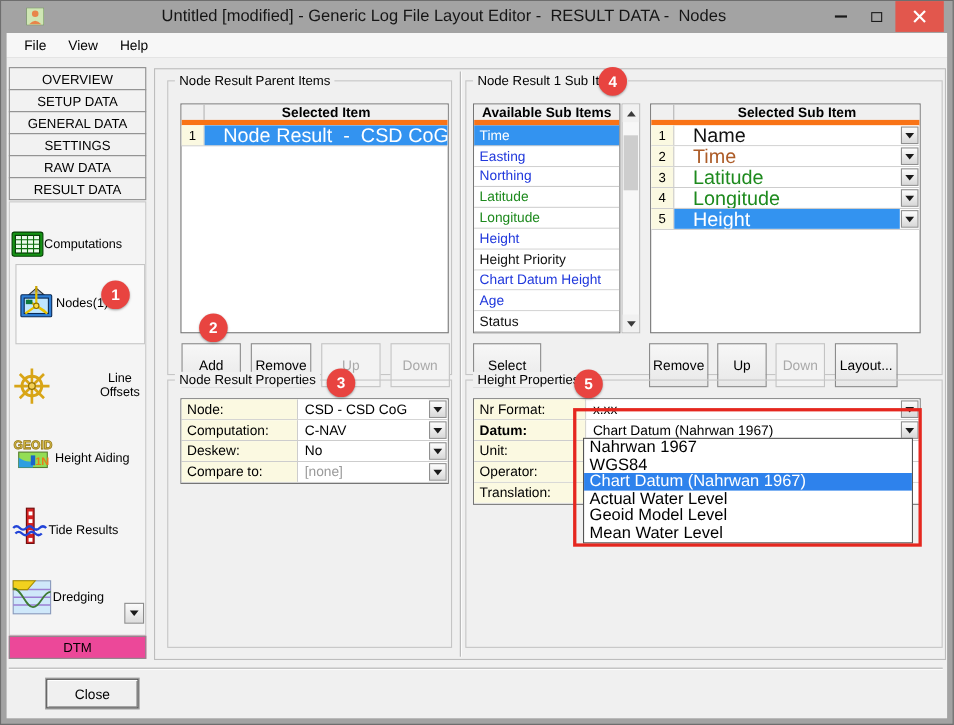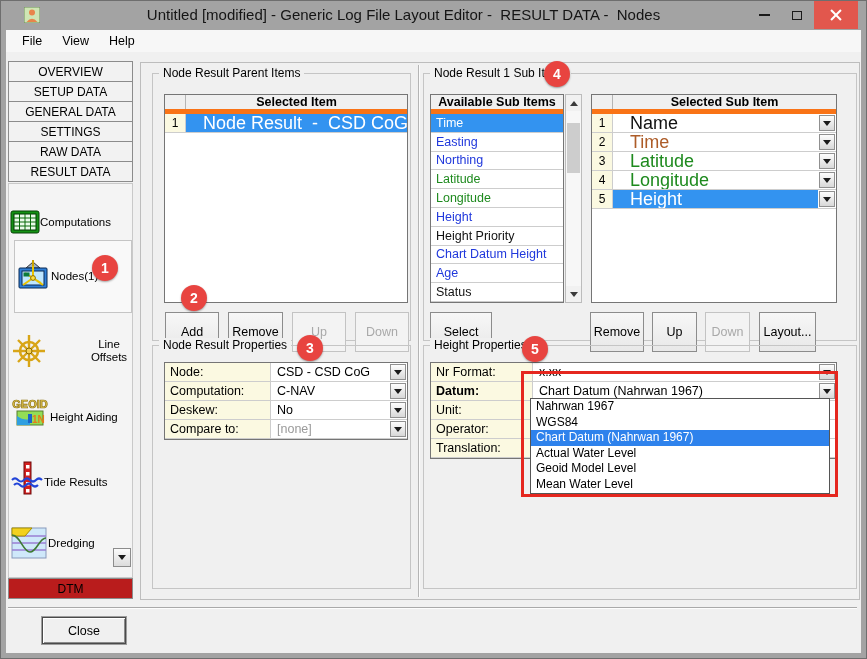--- a/index.html
+++ b/index.html
@@ -33,21 +33,21 @@
   .navcol { position:absolute; left:2px; top:10px; width:125px; }
   .navbtn { height:21px; margin-top:-1px; border:1px solid #8c8c8c; background:#f2f2f2;
             display:flex; align-items:center; justify-content:center; font-size:12px; }
   .tools { position:absolute; left:2px; top:131px; width:125px; height:395px; background:#f4f4f4; border:1px solid #c9c9c9; }
   .tool { position:absolute; left:1px; right:1px; display:flex; flex-direction:row; align-items:center; justify-content:flex-start; }
   .tool.sel { left:5px; right:0px; border:1px solid #c5c5c5; background:#f9f9f9; }
   .ticon { display:flex; align-items:center; justify-content:center; }
   .tlabel { font-size:11.5px; line-height:13px; text-align:center; }
   .dredge-dd { position:absolute; left:104px; top:364px; width:18px; height:19px; border:1px solid #8c8c8c;
                background:linear-gradient(#fbfbfb,#dcdcdc); display:flex; align-items:center; justify-content:center; }
-  .dtmbtn { position:absolute; left:2px; top:526px; width:125px; height:21px; border:1px solid #8c8c8c; background:#b91c1c;
+  .dtmbtn { position:absolute; left:2px; top:526px; width:125px; height:21px; border:1px solid #8c8c8c; background:#ec4899;
             display:flex; align-items:center; justify-content:center; font-size:12px; }
 
   .hsep { position:absolute; left:2px; top:555px; width:849px; height:2px;
           border-top:1px solid #a9a9a9; border-bottom:1px solid #fdfdfd; }
   .closebtn { position:absolute; left:36px; top:565px; width:84px; height:27px; background:#f0f0f0;
               border:1px solid #4a4a4a; box-shadow: inset 1px 1px 0 #fff, inset -1px -1px 0 #8a8a8a, 0 0 0 1px #9d9d9d;
               display:flex; align-items:center; justify-content:center; font-size:12.5px; }
 
   
   .main { position:absolute; left:134px; top:10px; width:720px; height:538px; border:1px solid #bdbdbd; background:#f0f0f0; }
@@ -90,21 +90,21 @@
           background:linear-gradient(#f7f7f7,#e8e8e8); border:1px solid #8c8c8c; }
   .pbtn.disabled { color:#a9a9a9; border-color:#c3c3c3; background:#f3f3f3; }
 
   
   .sbar { position:absolute; width:17px; background:#f7f7f7; border:1px solid #bcbcbc; }
   .sbtn { position:absolute; left:0; width:15px; height:16px; display:flex; align-items:center; justify-content:center; background:#f1f1f1; }
   .sthumb { position:absolute; left:1px; width:13px; background:#cdcdcd; }
 
   
   .ddlist { position:absolute; left:530px; top:398px; width:300px; height:96px; background:#fff; border:1px solid #555; z-index:50; }
-  .dd-item { height:15.6px; line-height:15.6px; padding-left:5px; font-size:12px; color:#000; white-space:nowrap; overflow:hidden; }
+  .dd-item { height:15.6px; line-height:15.6px; padding-left:5px; font-size:15px; color:#000; white-space:nowrap; overflow:hidden; }
   .dd-item.selected { background:#2e82ec; color:#fff; }
   .redrect { position:absolute; left:521px; top:371px; width:317px; height:126px; border:3px solid #e5271f; z-index:60; }
   .badge { position:absolute; width:26px; height:26px; border-radius:50%; background:#e84440; color:#fff; z-index:70;
            display:flex; align-items:center; justify-content:center; font-size:14px; font-weight:bold; box-shadow:0 1px 2px rgba(0,0,0,.35); }
 </style>
 </head>
 <body>
 
 <div class="window">
 

